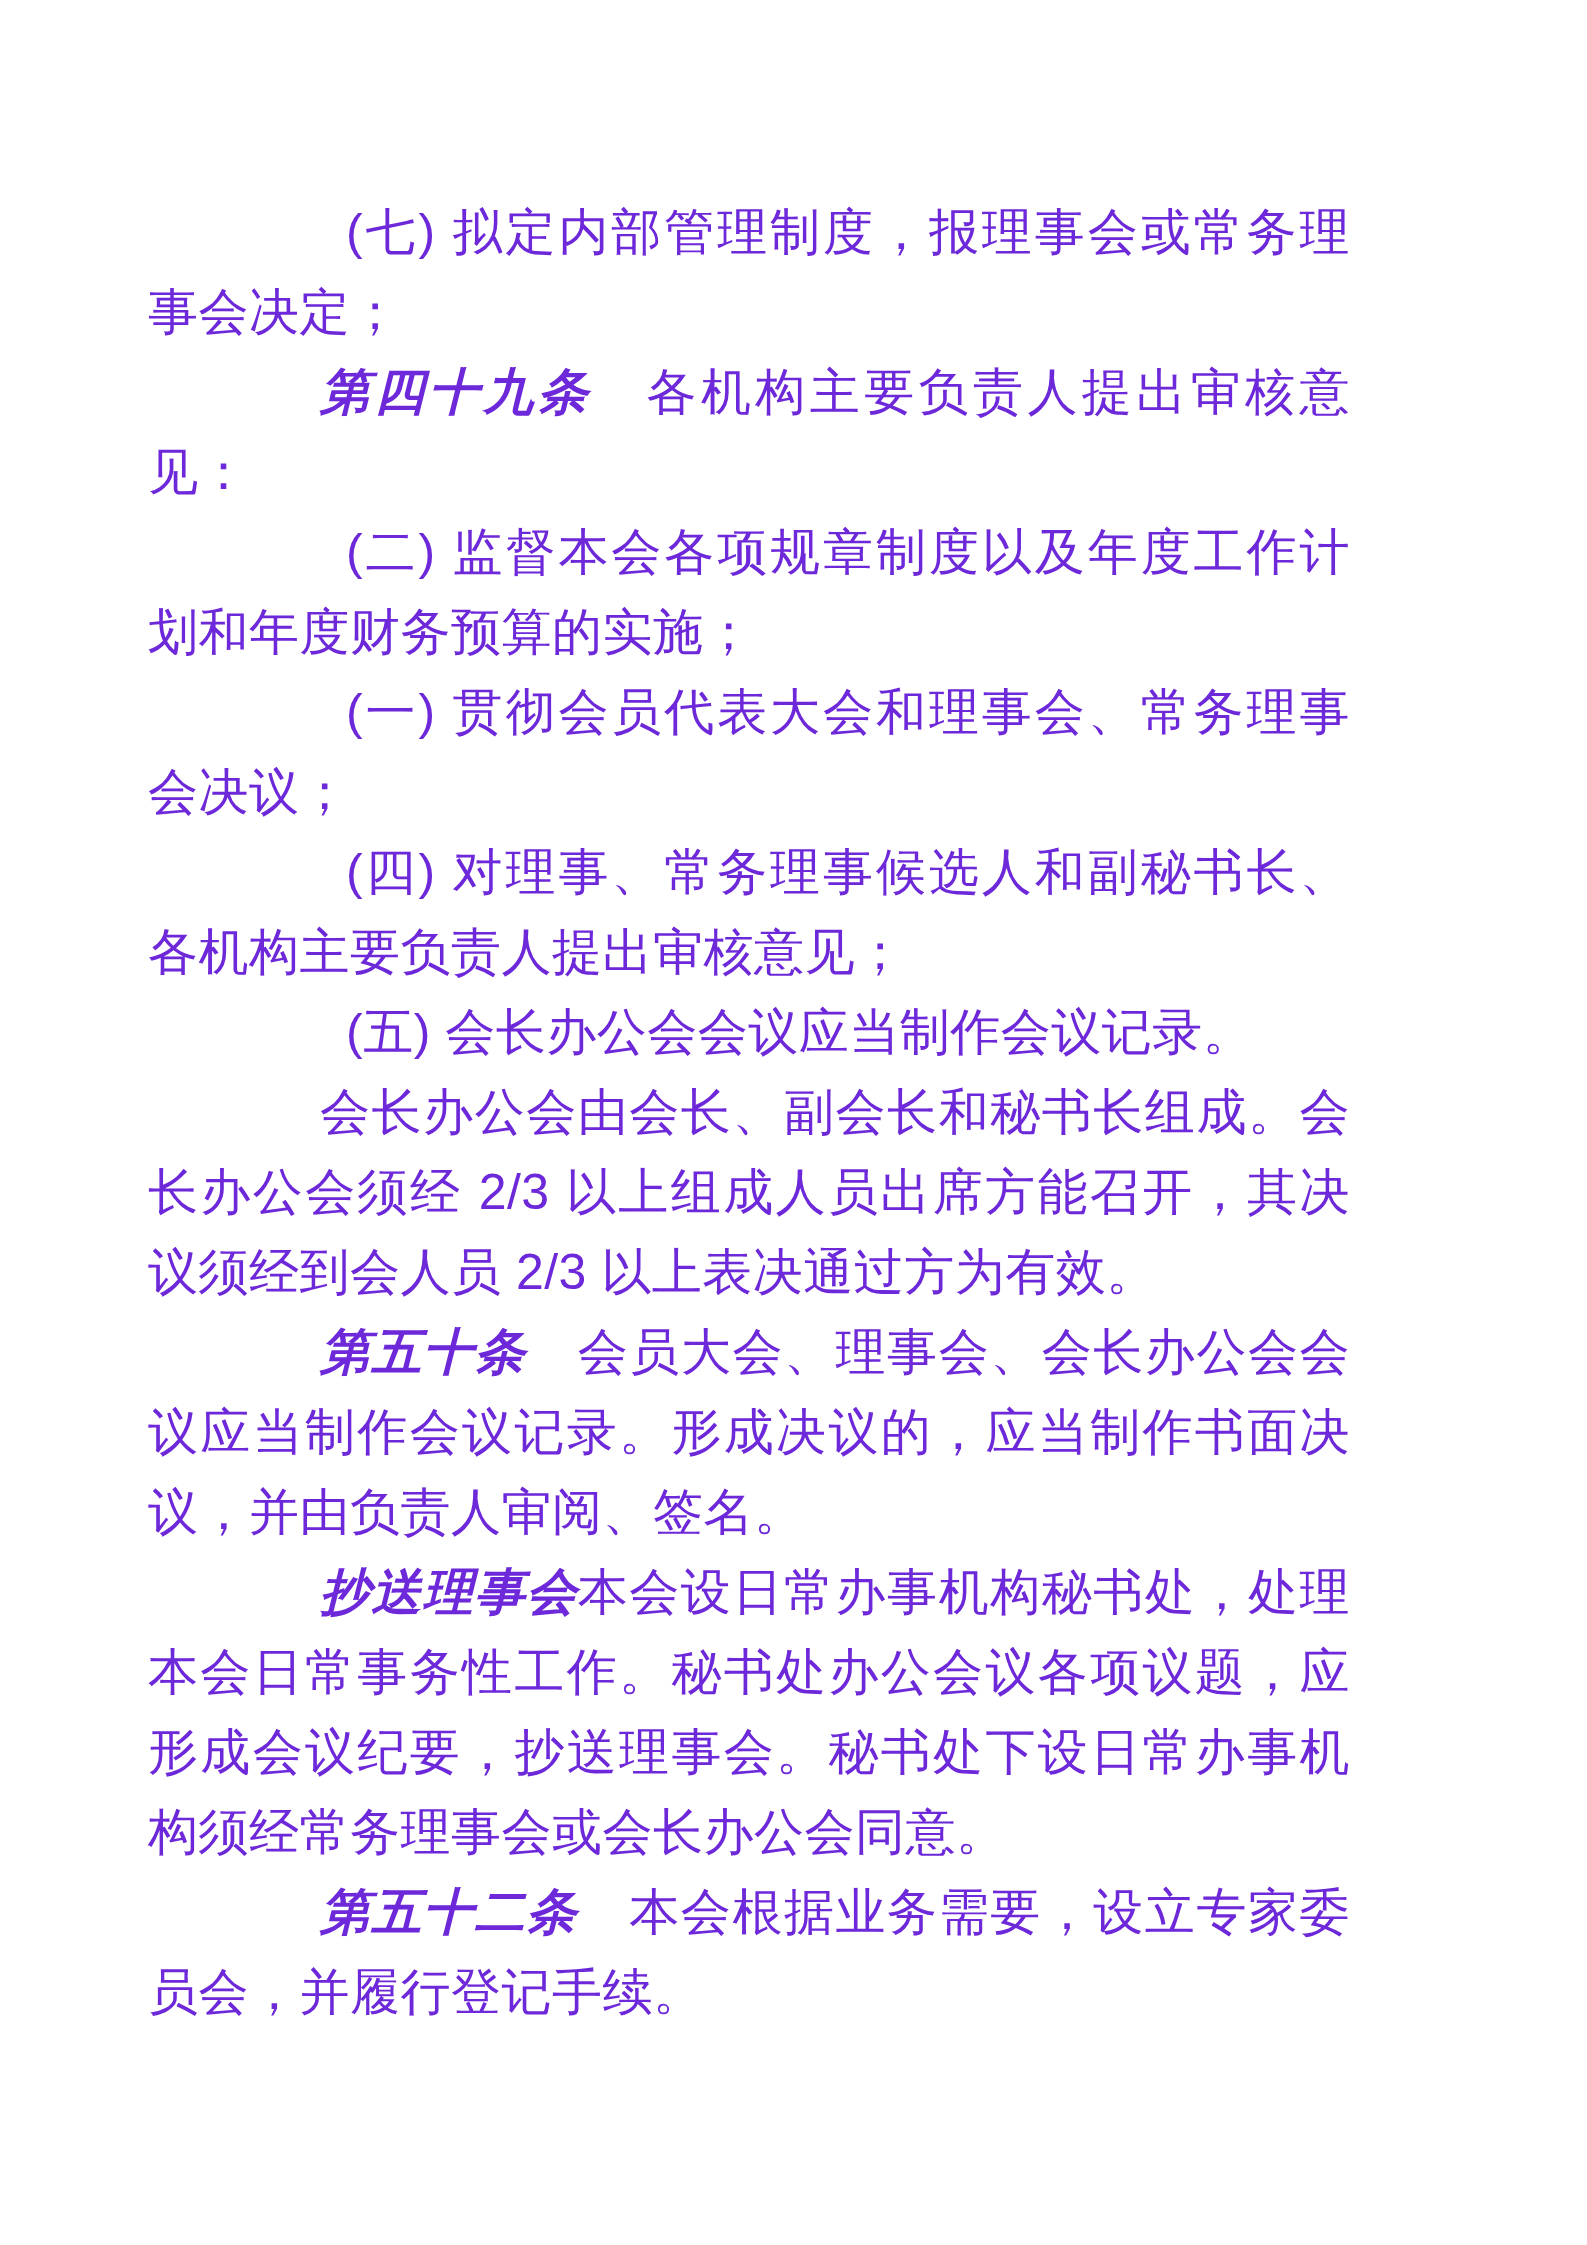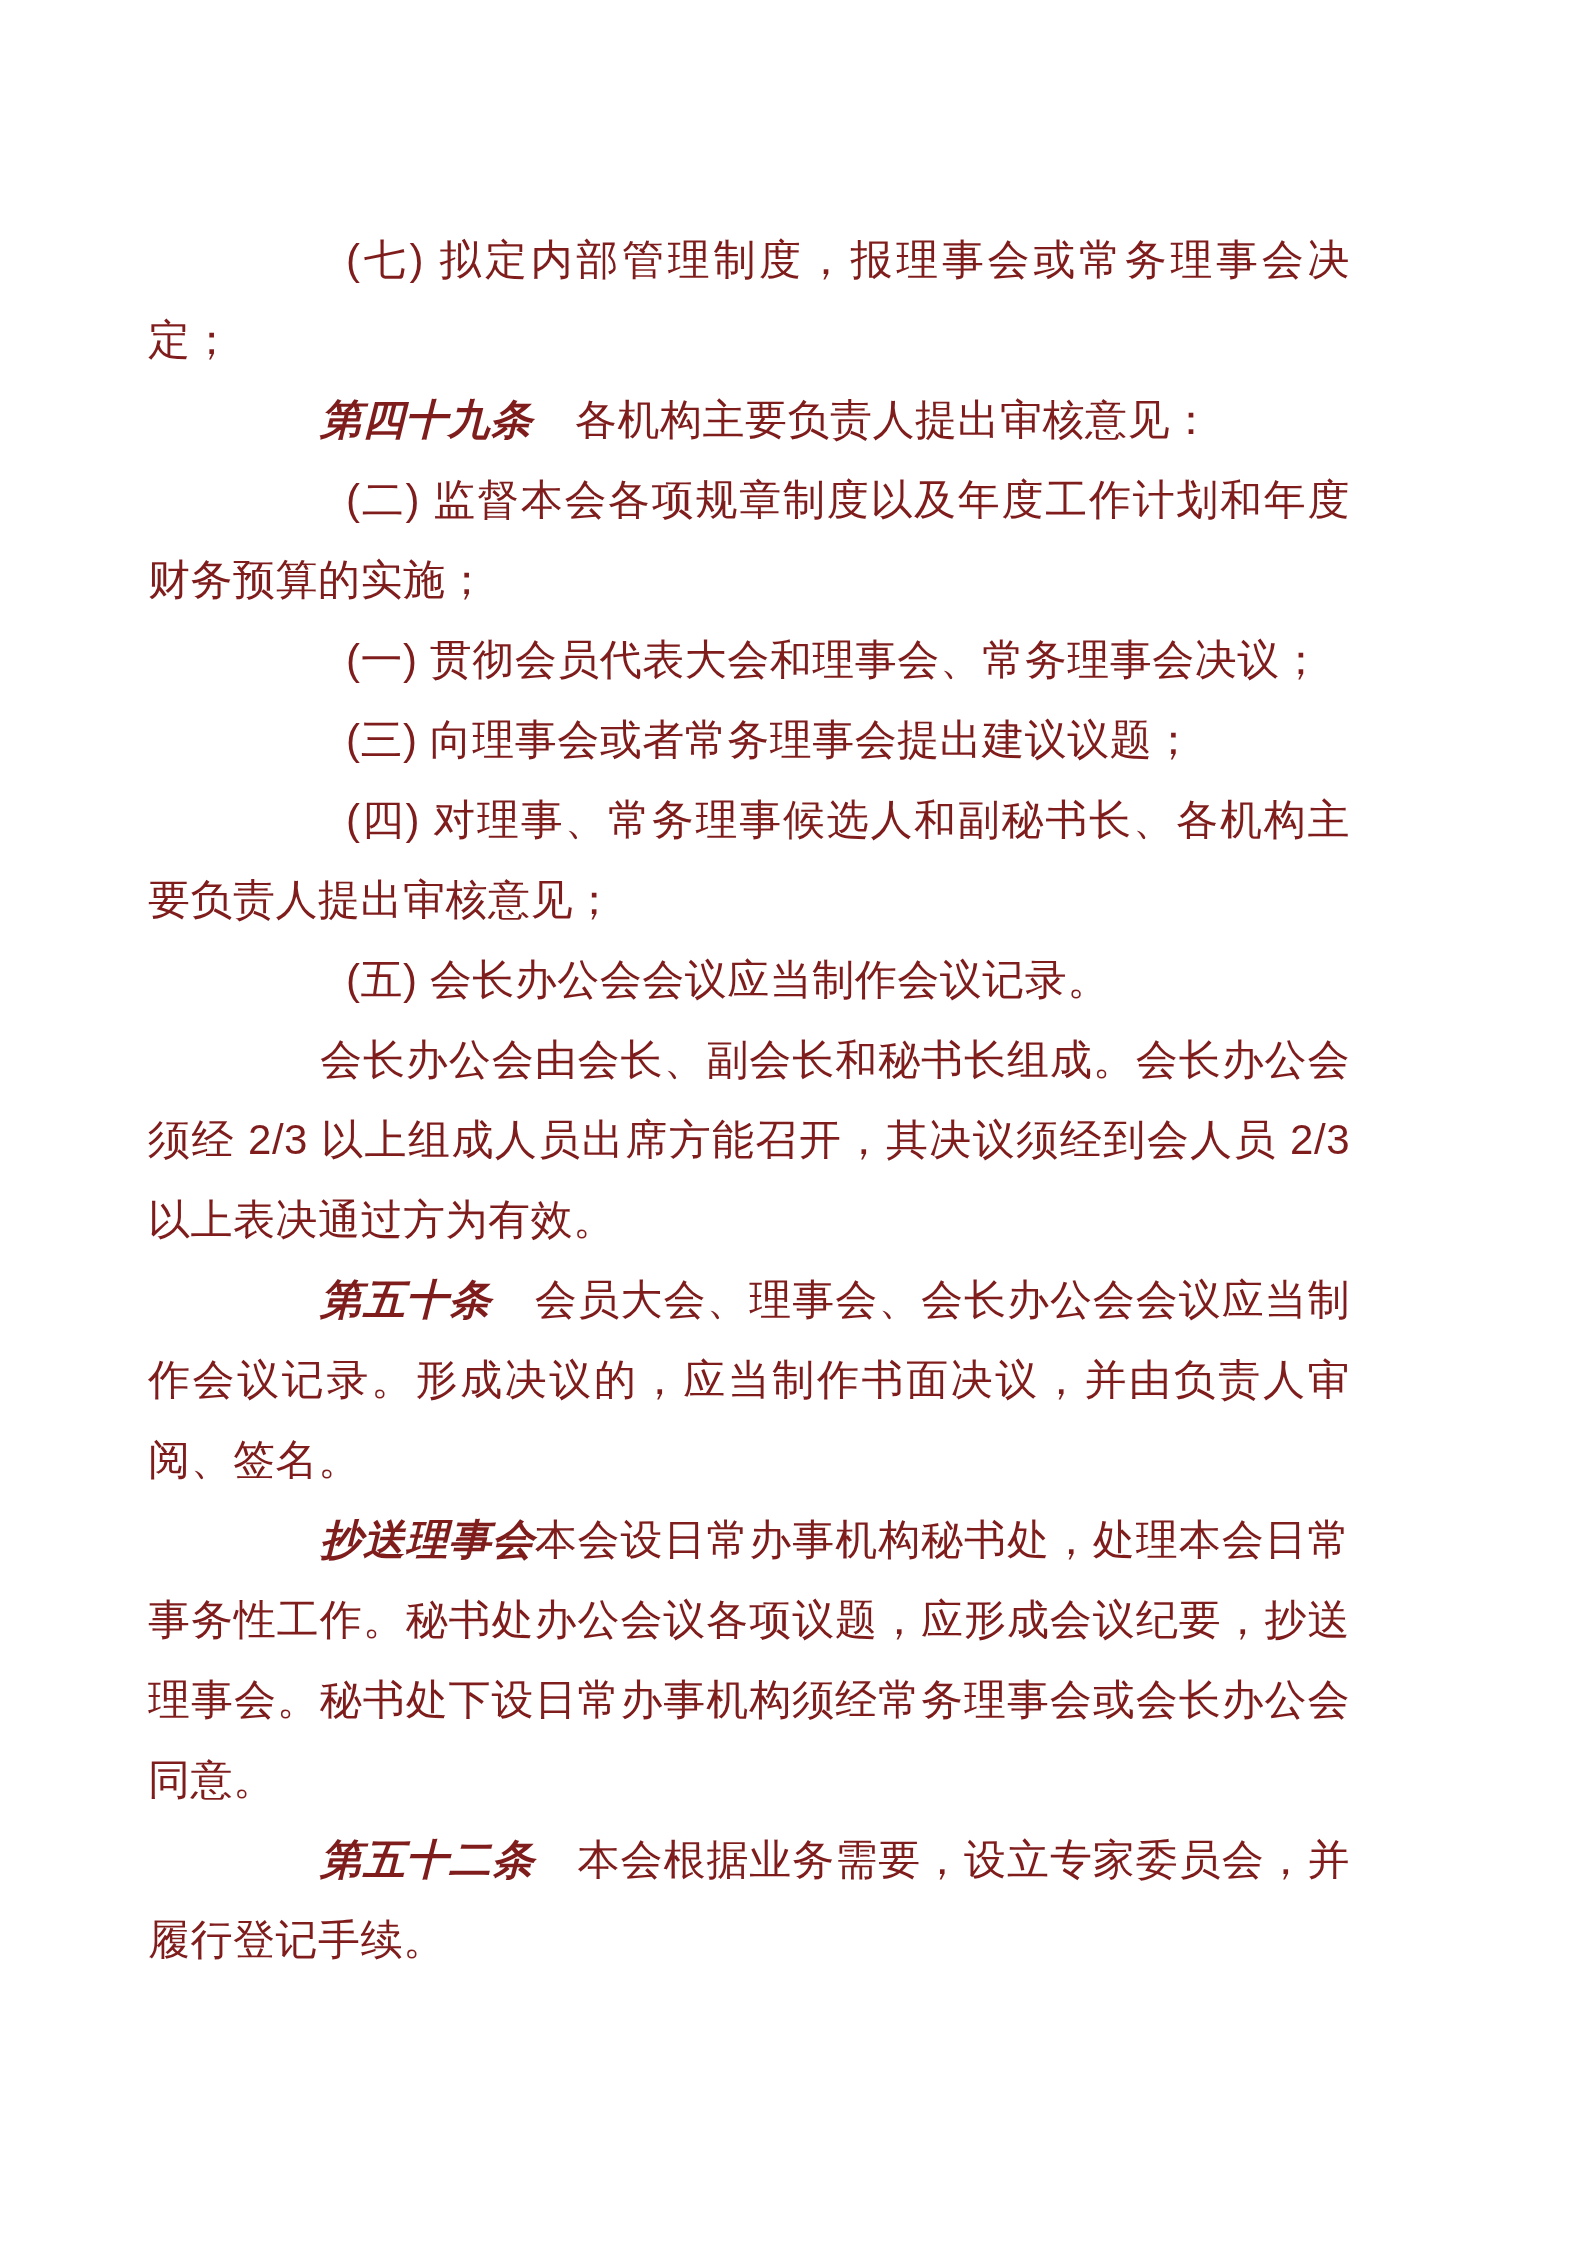--- a/index.html
+++ b/index.html
@@ -11,24 +11,24 @@
     position: relative;
     width: 1587px;
     height: 2245px;
     background: #ffffff;
     overflow: hidden;
     font-family: "Liberation Sans", sans-serif;
   }
   .doc-body {
     position: absolute;
     left: 148px;
-    top: 220px;
+    top: 192px;
     width: 1202px;
-    color: #7f1d1d;
-    font-size: 42px;
+    color: #6d28d9;
+    font-size: 50px;
     line-height: 80px;
     text-align: justify;
     letter-spacing: 0.5px;
   }
   .doc-body p {
     margin: 0;
     padding: 0;
   }
   
   p.para { text-indent: 172px; }
@@ -44,21 +44,20 @@
 
     <p class="item"><span>(七) 拟定内部管理制度，报理事会或常务理事会决定；</span></p>
 
 
     <p class="para"><b class="art">第四十九条</b><span>　各机构主要负责人提出审核意见：</span></p>
 
     <p class="item"><span>(二) 监督本会各项规章制度以及年度工作计划和年度财务预算的实施；</span></p>
 
     <p class="item"><span>(一) 贯彻会员代表大会和理事会、常务理事会决议；</span></p>
 
-    <p class="item"><span>(三) 向理事会或者常务理事会提出建议议题；</span></p>
 
     <p class="item"><span>(四) 对理事、常务理事候选人和副秘书长、各机构主要负责人提出审核意见；</span></p>
 
     <p class="item"><span>(五) 会长办公会会议应当制作会议记录。</span></p>
 
     <p class="para"><span>会长办公会由会长、副会长和秘书长组成。会长办公会须经 2/3 以上组成人员出席方能召开，其决议须经到会人员 2/3 以上表决通过方为有效。</span></p>
 
     <p class="para"><b class="art">第五十条</b><span>　会员大会、理事会、会长办公会会议应当制作会议记录。形成决议的，应当制作书面决议，并由负责人审阅、签名。</span></p>
 
     <p class="para"><b class="art">抄送理事会</b><span>本会设日常办事机构秘书处，处理本会日常事务性工作。秘书处办公会议各项议题，应形成会议纪要，抄送理事会。秘书处下设日常办事机构须经常务理事会或会长办公会同意。</span></p>

